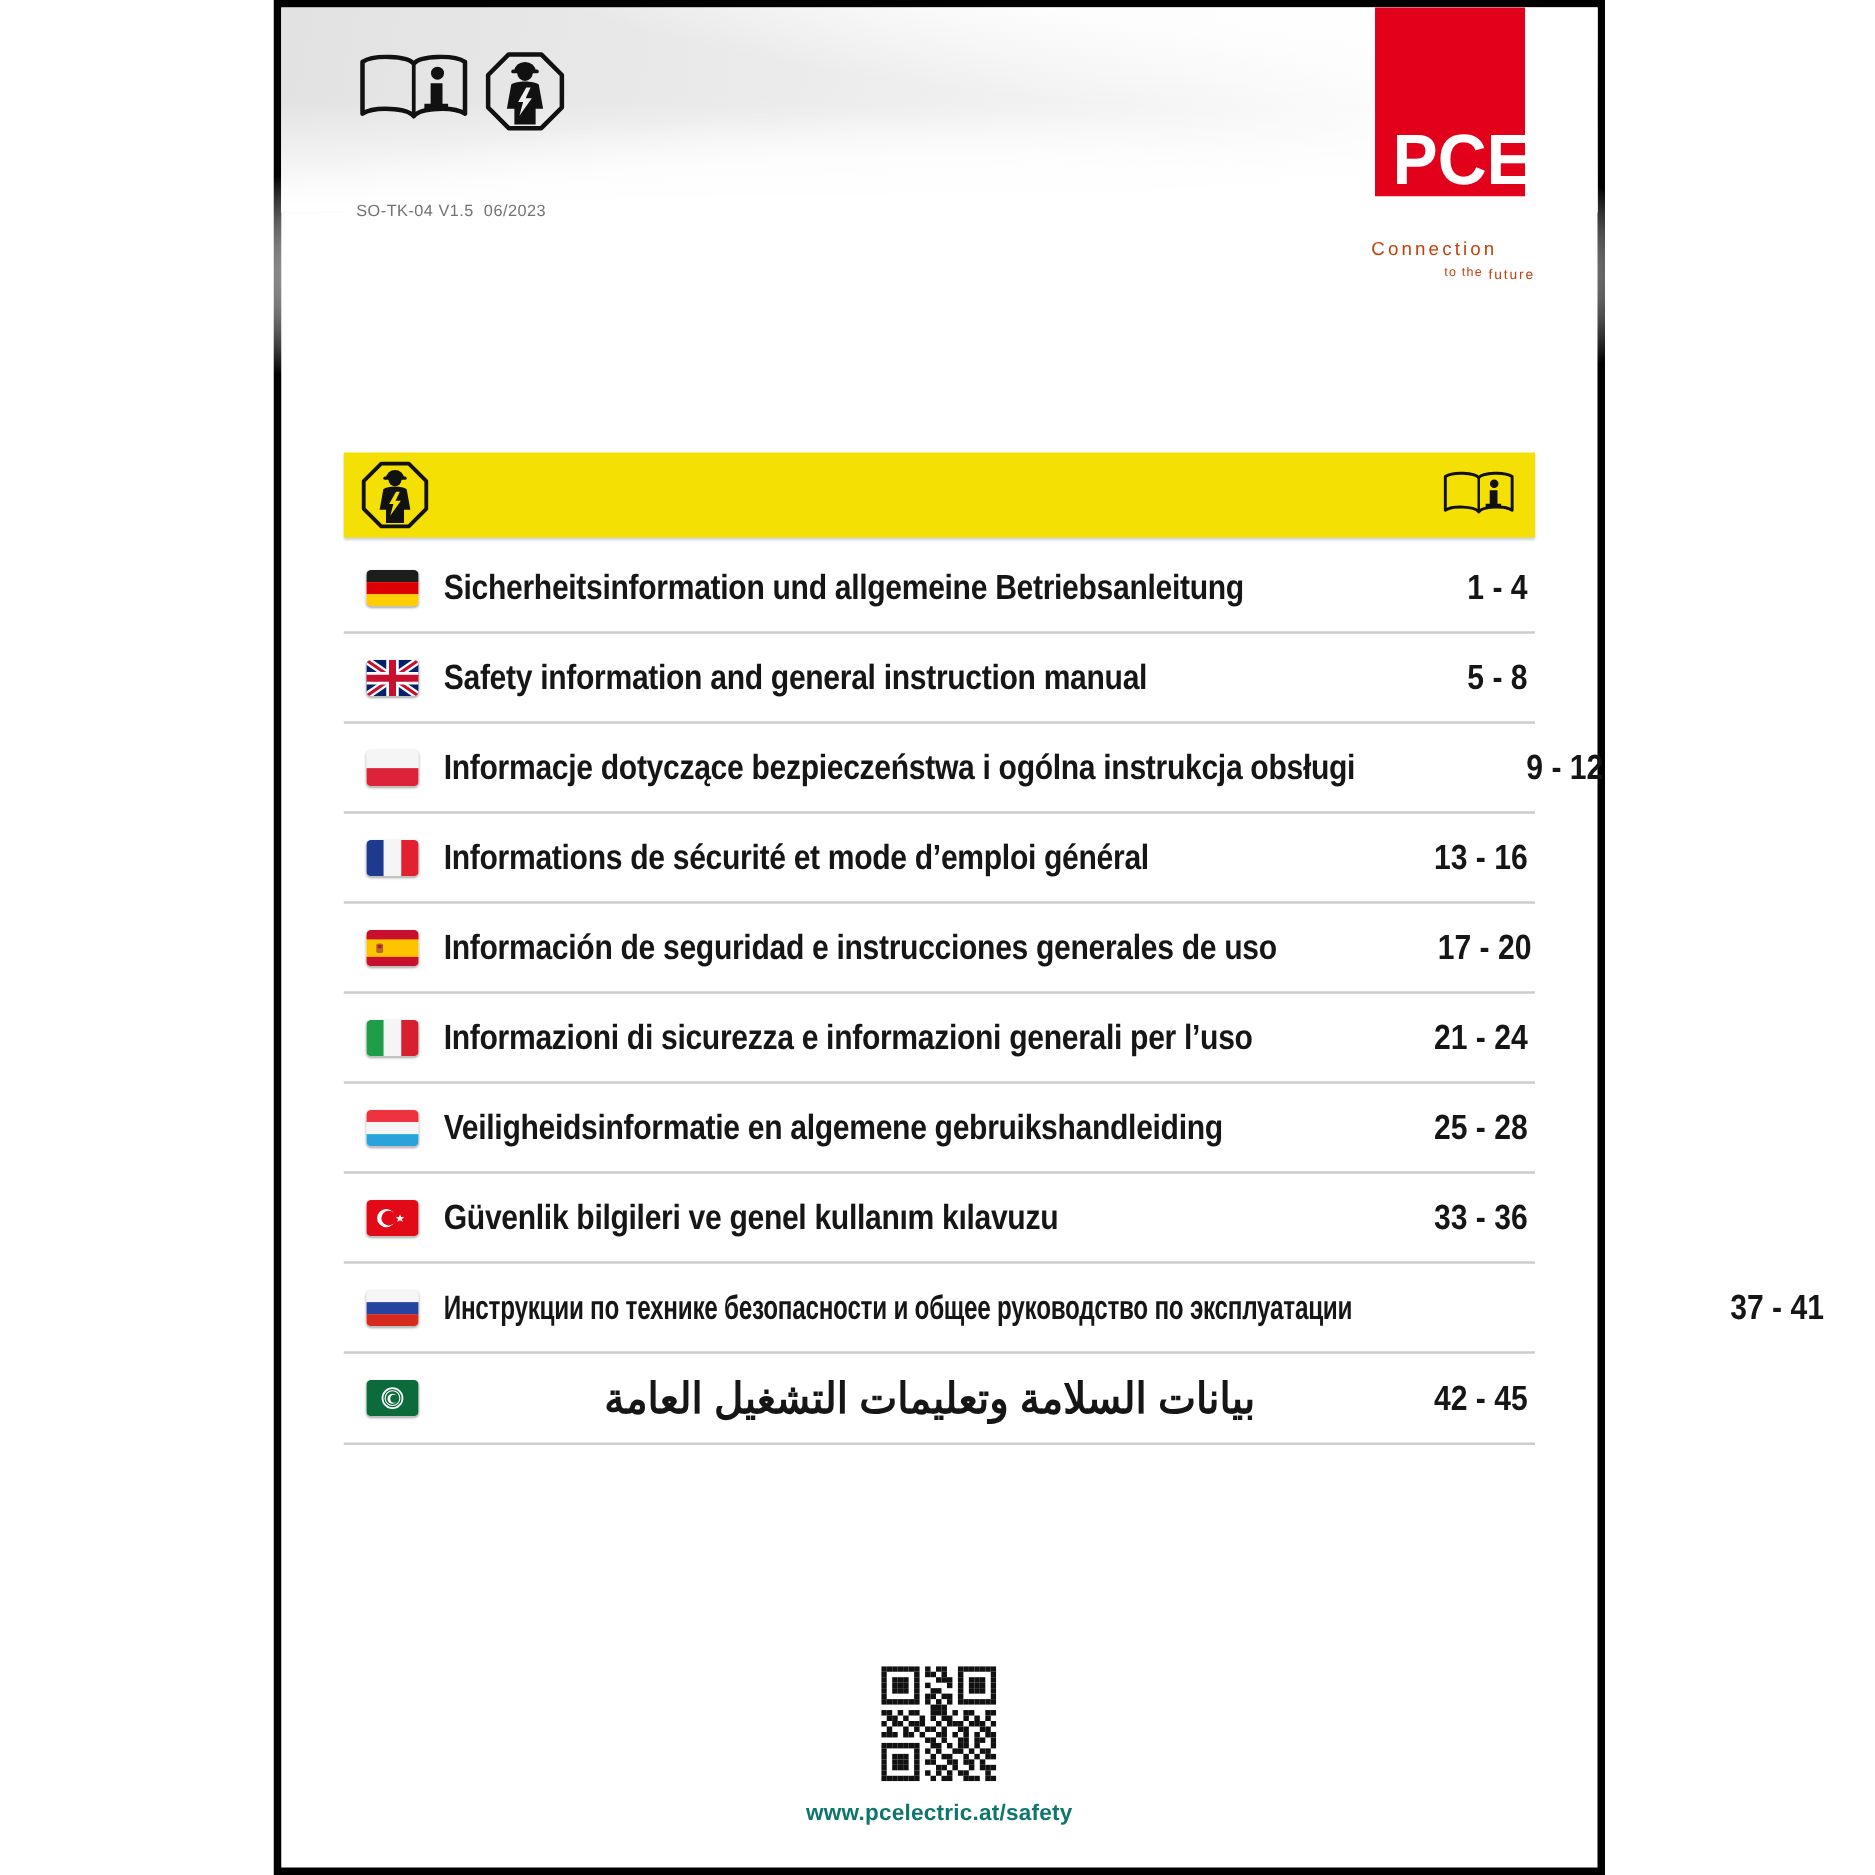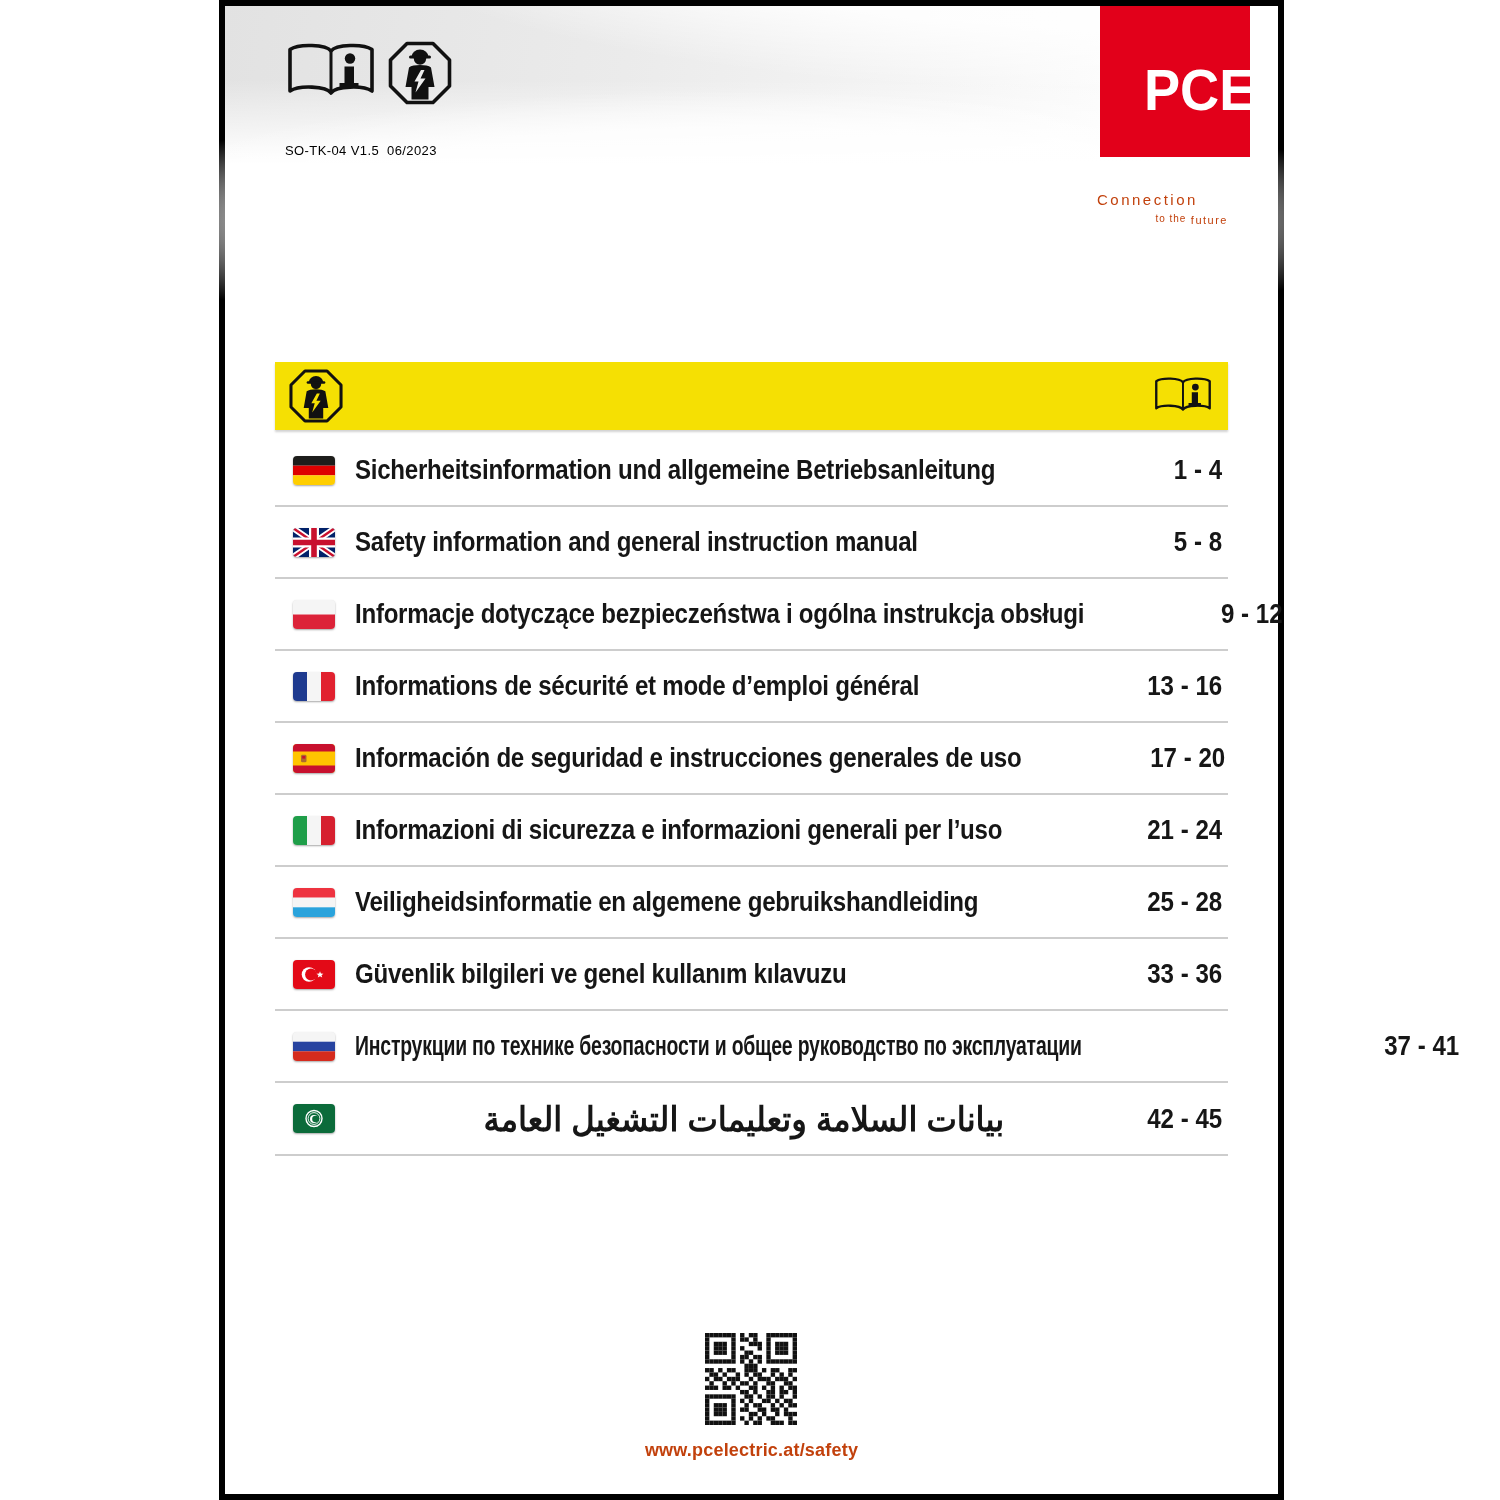--- a/index.html
+++ b/index.html
@@ -22,26 +22,26 @@
   .header-swoosh {
     position:absolute; left:-140px; top:84px; width:1300px; height:260px;
     border-radius:50%;
     background:radial-gradient(closest-side, rgba(255,255,255,0.75) 70%, rgba(255,255,255,0) 100%);
     pointer-events:none;
   }
   .top-icons { position:absolute; left:60px; top:34px; display:flex; align-items:center; gap:10px; }
   .top-icons .ic-book  { width:92px; height:66px; display:block; }
   .top-icons .ic-oct   { width:66px; height:66px; display:block; }
   .doc-code {
-    position:absolute; left:60px; top:137px; font-size:13px; color:#000000;
+    position:absolute; left:60px; top:155px; font-size:13px; color:#737373;
     letter-spacing:0.4px; white-space:pre;
   }
   .logo-square {
     position:absolute; left:875px; top:0; width:120px; height:151px;
-    display:flex; justify-content:flex-start; align-items:center;padding-left:30px;
+    display:flex; justify-content:flex-start; align-items:flex-end;
   }
   .logo-square .logo-txt {
     color:#fff; font-weight:bold; font-size:57px; letter-spacing:0px;
     margin:18px 0 0 14px; line-height:1;
     display:inline-block; transform:scaleX(0.95); transform-origin:left top;
   }
   .tagline { position:absolute; left:872px; top:185px; width:131px; color:#c2410c; }
   .tagline .t1 { font-size:15px; letter-spacing:2.5px; }
   .tagline .t2 { text-align:right; margin-top:2px; }
   .tagline .t2 .small { font-size:10px; letter-spacing:1px; vertical-align:2px;margin-top:48px; }
@@ -495,15 +495,15 @@
         <rect x="39.43" y="87.62" width="4.38" height="4.38" fill="#111"></rect>
         <rect x="48.19" y="87.62" width="4.38" height="4.38" fill="#111"></rect>
         <rect x="52.57" y="87.62" width="4.38" height="4.38" fill="#111"></rect>
         <rect x="65.71" y="87.62" width="4.38" height="4.38" fill="#111"></rect>
         <rect x="70.10" y="87.62" width="4.38" height="4.38" fill="#111"></rect>
         <rect x="74.48" y="87.62" width="4.38" height="4.38" fill="#111"></rect>
         <rect x="83.24" y="87.62" width="4.38" height="4.38" fill="#111"></rect>
         <rect x="87.62" y="87.62" width="4.38" height="4.38" fill="#111"></rect>
       </svg></div>
 
-  <div class="footer-url" style="color: #c2410c;">www.pcelectric.at/safety</div>
+  <div class="footer-url" style="color: #0f766e;">www.pcelectric.at/safety</div>
 
 </div>
 
 </body></html>

